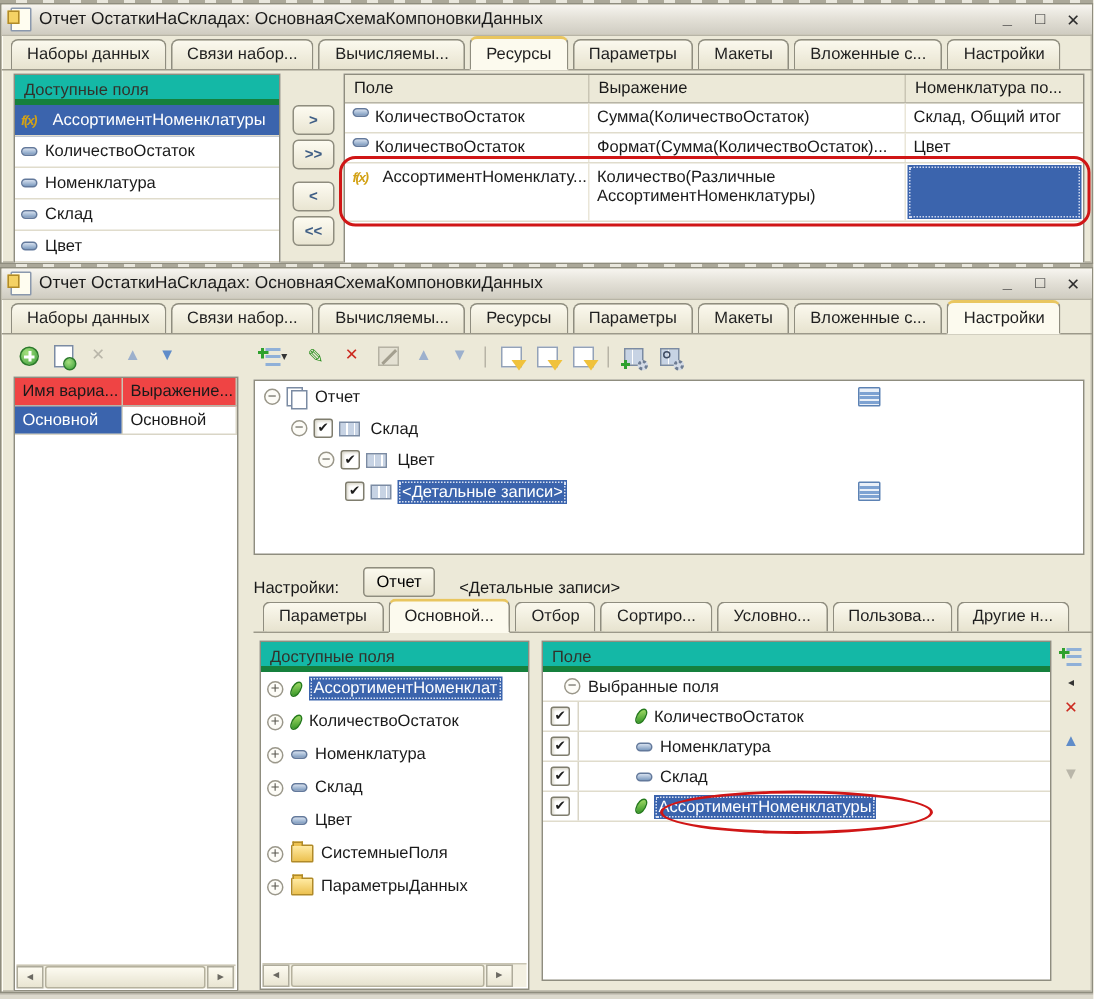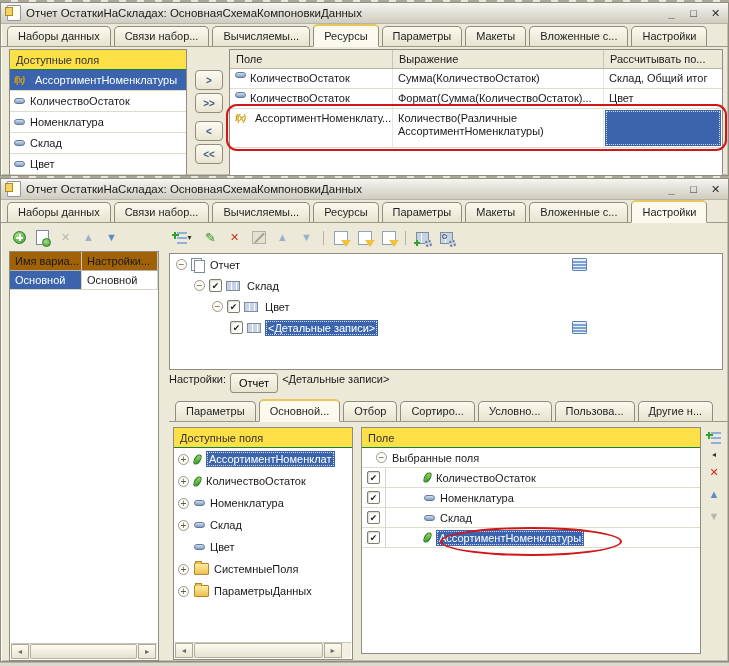--- a/index.html
+++ b/index.html
@@ -22,21 +22,21 @@
   .app-icon{width:12px;height:14px;background:#fffdf0;border:1px solid #8a98ad;position:relative;border-radius:1px;flex:0 0 auto}
   .app-icon::before{content:"";position:absolute;left:-3px;top:1px;width:6px;height:7px;background:#f5d264;border:1px solid #b08a28}
 
   .tabstrip{display:flex;align-items:flex-end;height:22px;padding:0 0 0 6px;gap:3px;border-bottom:1px solid #9c998a}
   .tab{padding:3px 10px 4px;background:linear-gradient(#fbf9ee,#e7e3cf);border:1px solid #8f8d7f;border-bottom:none;
        border-radius:5px 5px 0 0;white-space:nowrap;color:#1f1f1f}
   .tab.active{background:#fcfaee;border-top:2px solid #e9c65f;padding-top:4px;margin-bottom:-1px;border-bottom:1px solid #fcfaee}
 
   
   .panel{position:absolute;background:#fff;border:1px solid #8f8d7f;box-sizing:border-box;overflow:hidden}
-  .panel-hd{background:#fde047;border-bottom:1px solid #15803d;padding:4px 6px;color:#32322b;height:20px;box-sizing:border-box}
+  .panel-hd{background:#14b8a6;border-bottom:4px solid #15803d;padding:4px 6px;color:#32322b;height:20px;box-sizing:border-box}
   .frow{display:flex;align-items:center;gap:5px;height:21px;padding:0 4px;border-bottom:1px solid #e0dccc;box-sizing:border-box}
   .frow .lbl{white-space:nowrap;overflow:hidden}
   .sel-blue{background:#3b64ad;color:#fff}
   .lbl.sel-blue{padding:2px 3px;outline:1px dotted #d7e0f2;outline-offset:-2px}
 
   
   .i-field{width:11px;height:6px;border-radius:3px;background:linear-gradient(#d4dfee,#7e9cc0);
            border:1px solid #63799b;box-sizing:border-box;flex:0 0 auto}
   .i-fx{font-style:italic;font-weight:bold;font-size:9px;color:#d3a216;width:16px;flex:0 0 auto;letter-spacing:-1px}
   .i-leaf{width:7px;height:11px;background:linear-gradient(160deg,#a9e06b,#2e9122);border-radius:70% 30% 70% 30%;
@@ -100,31 +100,31 @@
   .red-ellipse{position:absolute;border:2px solid #d01616;border-radius:50%;pointer-events:none}
 
   
   .xfer{position:absolute;left:194px;top:67px;display:flex;flex-direction:column;width:28px}
   .xfer button{width:28px;height:20px;margin:0 0 3px;background:linear-gradient(#fdfbf1,#e9e5d2);border:1px solid #8f8d7f;
                border-radius:4px;font-family:inherit;font-size:10px;font-weight:bold;color:#3f5e85;padding:0}
   .xfer button.gap{margin-top:5px}
 
   
   .vgrid-hd,.vgrid-row{display:grid;grid-template-columns:72px 1fr}
-  .vgrid-hd{background:#a16207;border-bottom:1px solid #b7b4a6}
+  .vgrid-hd{background:#ef4444;border-bottom:1px solid #b7b4a6}
   .vgrid-hd div{padding:3px 5px;border-right:1px solid #c9c5b4;white-space:nowrap;overflow:hidden}
   .vgrid-row div{padding:3px 5px;border-right:1px solid #d9d5c6;border-bottom:1px solid #d9d5c6;white-space:nowrap;overflow:hidden}
 
   
   .trow{display:flex;align-items:center;gap:4px;height:21px;position:relative;padding-left:6px}
   .trow .i-struct{position:absolute;left:402px;top:4px}
   .trow .lbl{padding:2px 3px;white-space:nowrap}
 
   
-  .set-bar{position:absolute;left:168px;top:194px;width:554px;height:25px;display:flex;align-items:flex-start;gap:4px}
+  .set-bar{position:absolute;left:168px;top:194px;width:554px;height:25px;display:flex;align-items:flex-end;gap:16px}
   .owner-btn{padding:3px 8px;background:linear-gradient(#fbf9ee,#e7e3cf);border:1px solid #8f8d7f;border-radius:3px;font-family:inherit;font-size:11px}
 
   .settabs{position:absolute;left:168px;top:220px;width:554px}
 
   
   .sel-row{display:grid;grid-template-columns:24px 1fr;border-bottom:1px solid #e0dccc;height:20px;box-sizing:border-box}
   .sel-row .cbcell{display:flex;align-items:center;justify-content:center;border-right:1px solid #d9d5c6}
   .sel-row .fcell{display:flex;align-items:center;gap:5px;padding-left:38px;overflow:visible;white-space:nowrap}
   .root-row{display:flex;align-items:center;gap:5px;height:20px;padding-left:14px;border-bottom:1px solid #e0dccc;box-sizing:border-box}
 
@@ -194,21 +194,21 @@
       <button>&gt;</button>
       <button>&gt;&gt;</button>
       <button class="gap">&lt;</button>
       <button>&lt;&lt;</button>
     </div>
 
     <div class="res-table">
       <div class="res-hd">
         <div>Поле</div>
         <div>Выражение</div>
-        <div>Рассчитывать по...</div>
+        <div>Номенклатура по...</div>
       </div>
       <div class="res-row">
         <div class="res-cell">
             <span class="i-field"></span>
           <span>КоличествоОстаток</span>
           </div>
         <div class="res-cell">
             <span>Сумма(КоличествоОстаток)</span>
           </div>
         <div class="res-cell">
@@ -272,21 +272,21 @@
           <span class="i-pagep"></span>
         </span>
       <span class="ti glyph-ic c-gray">✕</span>
       <span class="ti glyph-ic c-steel">▲</span>
       <span class="ti glyph-ic c-blue">▼</span>
     </div>
 
     <div class="panel" style="left:8px;top:72px;width:150px;height:410px">
       <div class="vgrid-hd">
         <div>Имя вариа...</div>
-        <div>Настройки...</div>
+        <div>Выражение...</div>
       </div>
       <div class="vgrid-row">
         <div class="sel-blue">Основной</div>
         <div>Основной</div>
       </div>
       <div class="hscroll">
         <span class="sbtn">◄</span>
         <span class="sthumb"></span>
         <span class="sbtn">►</span>
       </div>

